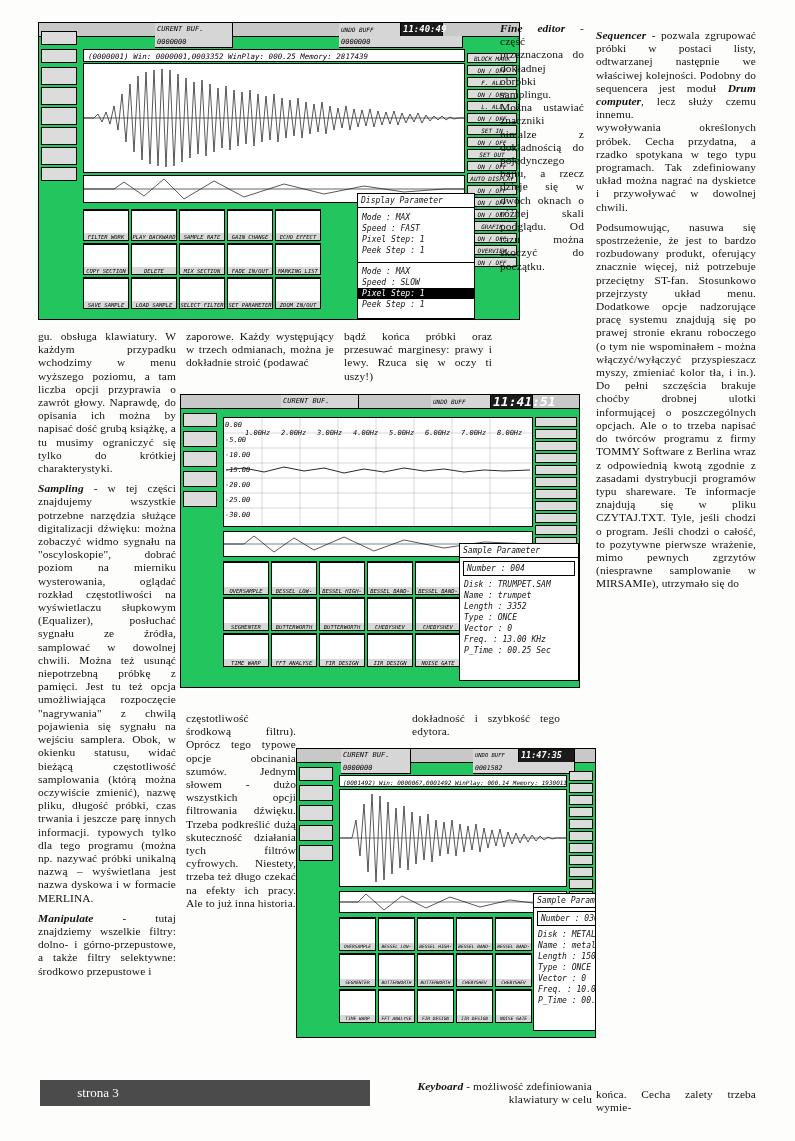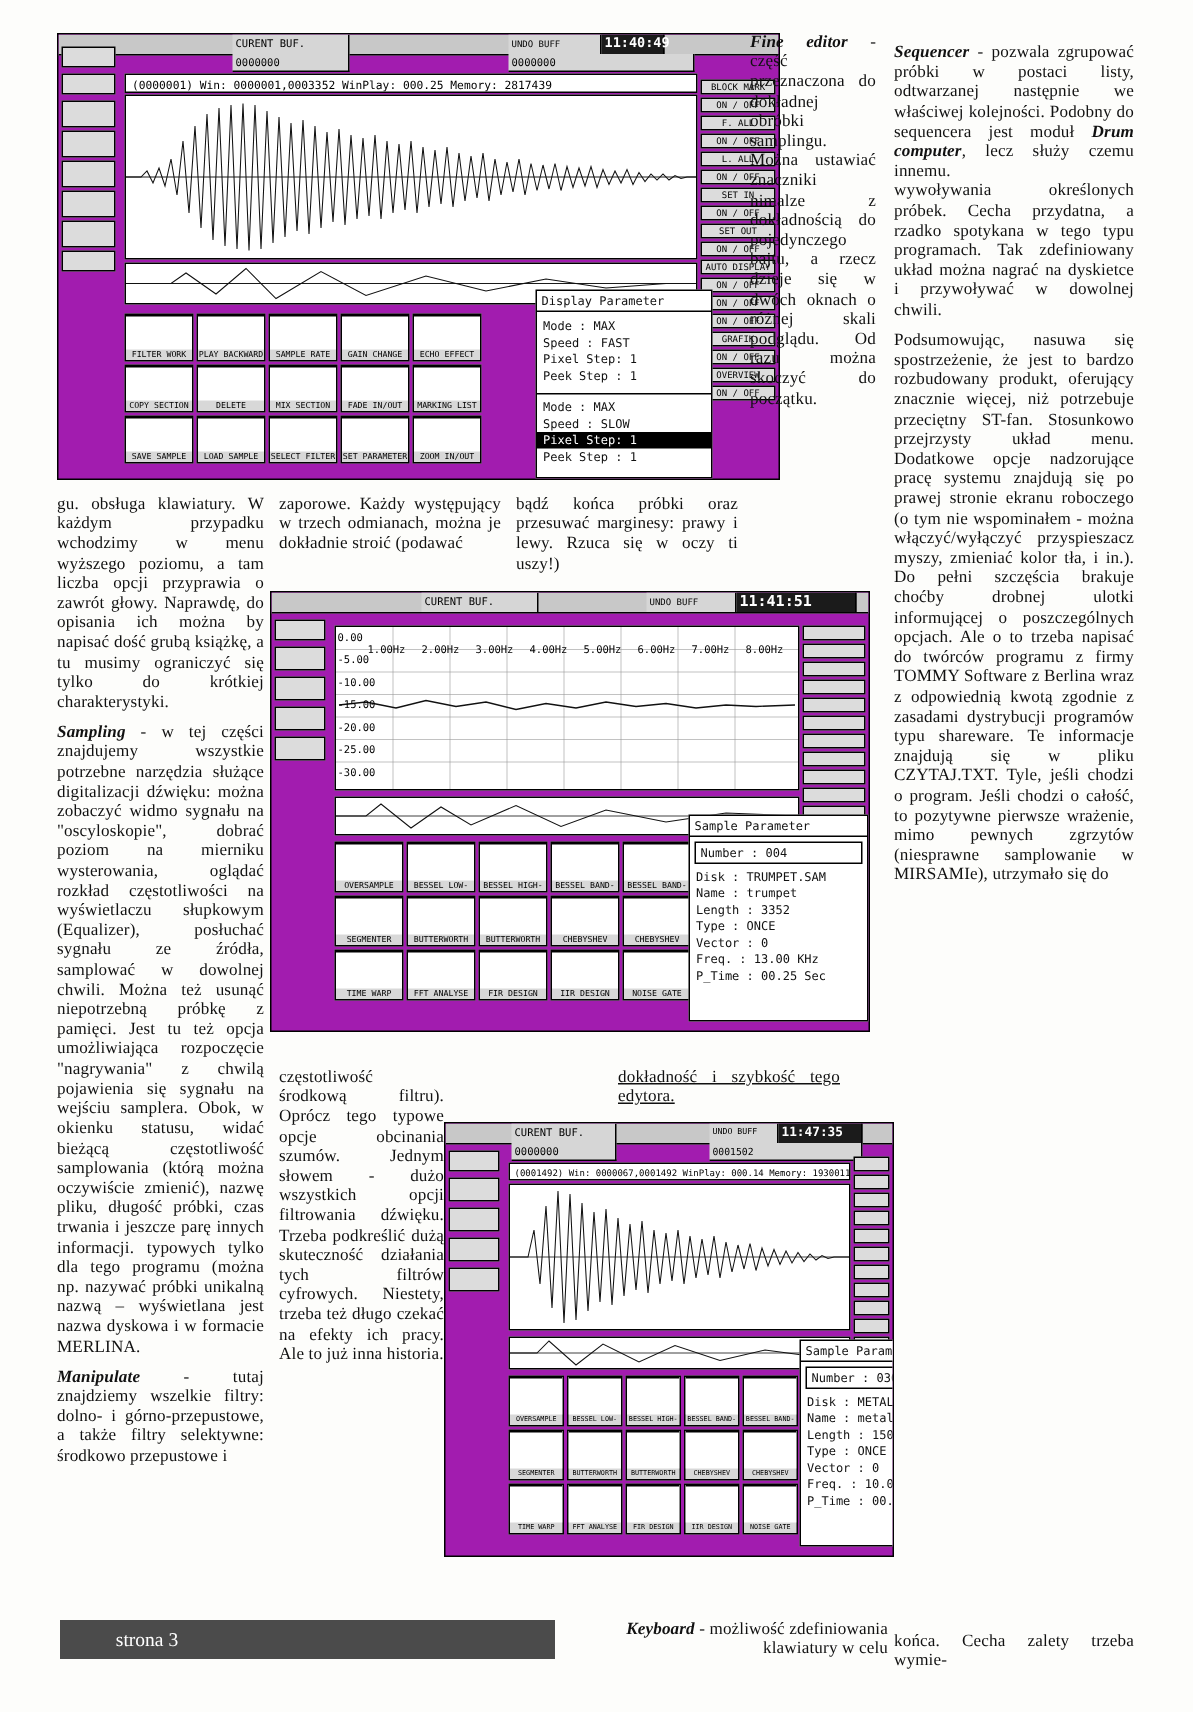--- a/index.html
+++ b/index.html
@@ -22,25 +22,26 @@
     letter-spacing:0.1px;
     hyphens:auto;
   }
   .col p{margin:0 0 0 0;text-indent:0;}
   .col p + p{margin-top:0px;}
   .bold-run{font-weight:bold;font-style:italic;}
 
   
   .shot{
     position:absolute;
-    background:#a21caf;
+    background:#22c55e;
     border:1px solid #000;
     box-sizing:border-box;
     overflow:hidden;
     font-family:"DejaVu Sans Mono", monospace;
+    font-style:italic;
   }
   .shot .titlebar{
     position:absolute;left:0;top:0;right:0;height:13px;
     background:#c8c8c8;border-bottom:1px solid #000;
   }
   .tb-cell{
     position:absolute;top:0;height:13px;line-height:13px;
     font-size:7px;color:#000;padding:0 2px;box-sizing:border-box;
     border-right:1px solid #000;background:#d6d6d6;white-space:nowrap;
   }
@@ -233,21 +234,21 @@
       <div class="dlg-row">Speed    : SLOW</div>
       <div class="dlg-row inv">Pixel Step: 1</div>
       <div class="dlg-row">Peek Step : 1</div>
     </div>
   </div>
 
   <div class="shot" style="left:180px;top:394px;width:400px;height:294px;">
     <div class="titlebar"></div>
     <div class="tb-cell" style="left:100px;width:78px;">CURENT BUF.</div>
     <div class="tb-cell" style="left:250px;width:60px;font-size:6px;">UNDO BUFF</div>
-    <div class="tb-cell tb-dark" style="left:310px;width:80px;font-size:10px;font-weight:bold;">11:41:51</div>
+    <div class="tb-cell tb-dark" style="left:310px;width:42px;font-size:13px;font-weight:bold;">11:41:51</div>
 
     <div style="position:absolute;left:2px;top:16px;width:38px;height:270px;">
       <div class="btn" style="left:0;top:2px;width:34px;height:14px;"></div>
       <div class="btn" style="left:0;top:20px;width:34px;height:16px;"></div>
       <div class="btn" style="left:0;top:40px;width:34px;height:16px;"></div>
       <div class="btn" style="left:0;top:60px;width:34px;height:16px;"></div>
       <div class="btn" style="left:0;top:80px;width:34px;height:16px;"></div>
     </div>
 
     <div class="wave" style="left:42px;top:22px;width:310px;height:110px;">
@@ -549,21 +550,21 @@
       <span class="bold-run">Sequencer</span><span> - pozwala zgrupować próbki w postaci listy, odtwarzanej następnie we właściwej kolejności. Podobny do sequencera jest moduł </span><span class="bold-run">Drum computer</span><span>, lecz służy czemu innemu.</span>
     </p>
     <p>wywoływania określonych próbek. Cecha przydatna, a rzadko spotykana w tego typu programach. Tak zdefiniowany układ można nagrać na dyskietce i przywoływać w dowolnej chwili.</p>
     <p style="margin-top:7px;">Podsumowując, nasuwa się spostrzeżenie, że jest to bardzo rozbudowany produkt, oferujący znacznie więcej, niż potrzebuje przeciętny ST-fan. Stosunkowo przejrzysty układ menu. Dodatkowe opcje nadzorujące pracę systemu znajdują się po prawej stronie ekranu roboczego (o tym nie wspominałem - można włączyć/wyłączyć przyspieszacz myszy, zmieniać kolor tła, i in.). Do pełni szczęścia brakuje choćby drobnej ulotki informującej o poszczególnych opcjach. Ale o to trzeba napisać do twórców programu z firmy TOMMY Software z Berlina wraz z odpowiednią kwotą zgodnie z zasadami dystrybucji programów typu shareware. Te informacje znajdują się w pliku CZYTAJ.TXT. Tyle, jeśli chodzi o program. Jeśli chodzi o całość, to pozytywne pierwsze wrażenie, mimo pewnych zgrzytów (niesprawne samplowanie w MIRSAMIe), utrzymało się do</p>
   </div>
 
   <div class="col" style="left:186px;top:712px;width:110px;">
     <p>częstotliwość środkową filtru). Oprócz tego typowe opcje obcinania szumów. Jednym słowem - dużo wszystkich opcji filtrowania dźwięku. Trzeba podkreślić dużą skuteczność działania tych filtrów cyfrowych. Niestety, trzeba też długo czekać na efekty ich pracy. Ale to już inna historia.</p>
   </div>
 
-  <div class="col" style="left:412px;top:712px;width:148px;text-decoration:underline;">
+  <div class="col" style="left:412px;top:712px;width:148px;">
     <p>dokładność i szybkość tego edytora.</p>
   </div>
 
   <div class="col" style="left:412px;top:1080px;width:180px;text-align:right;">
     <p>
       <span class="bold-run">Keyboard</span><span> - możliwość zdefiniowania klawiatury w celu</span>
     </p>
   </div>
 
   <div class="col" style="left:596px;top:1088px;width:160px;">

